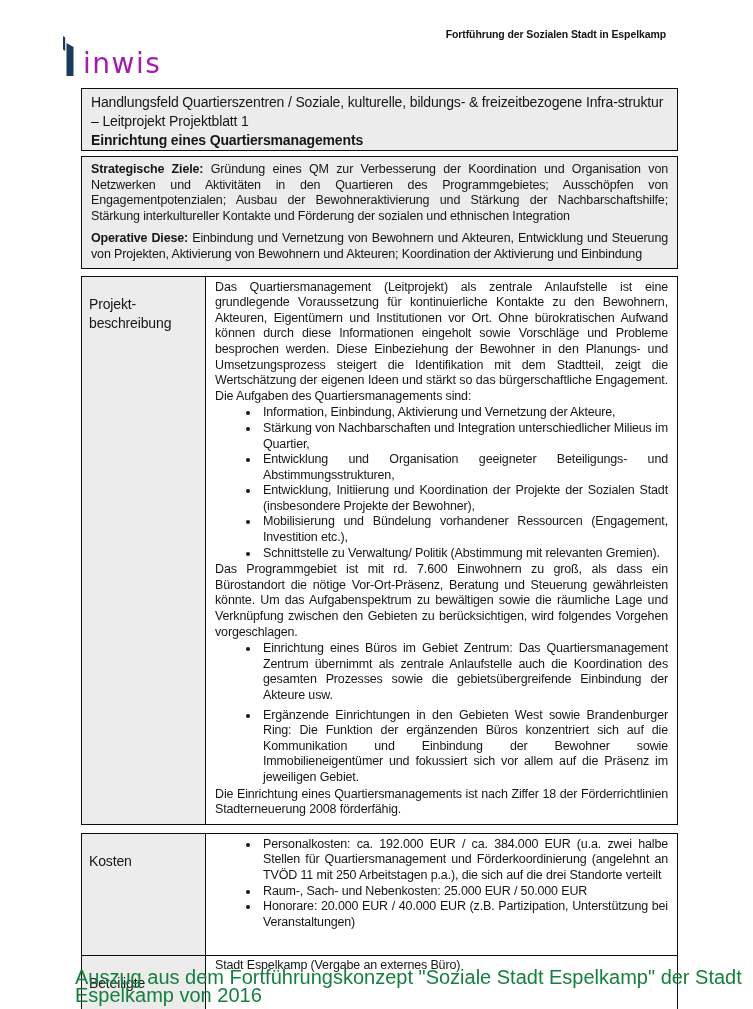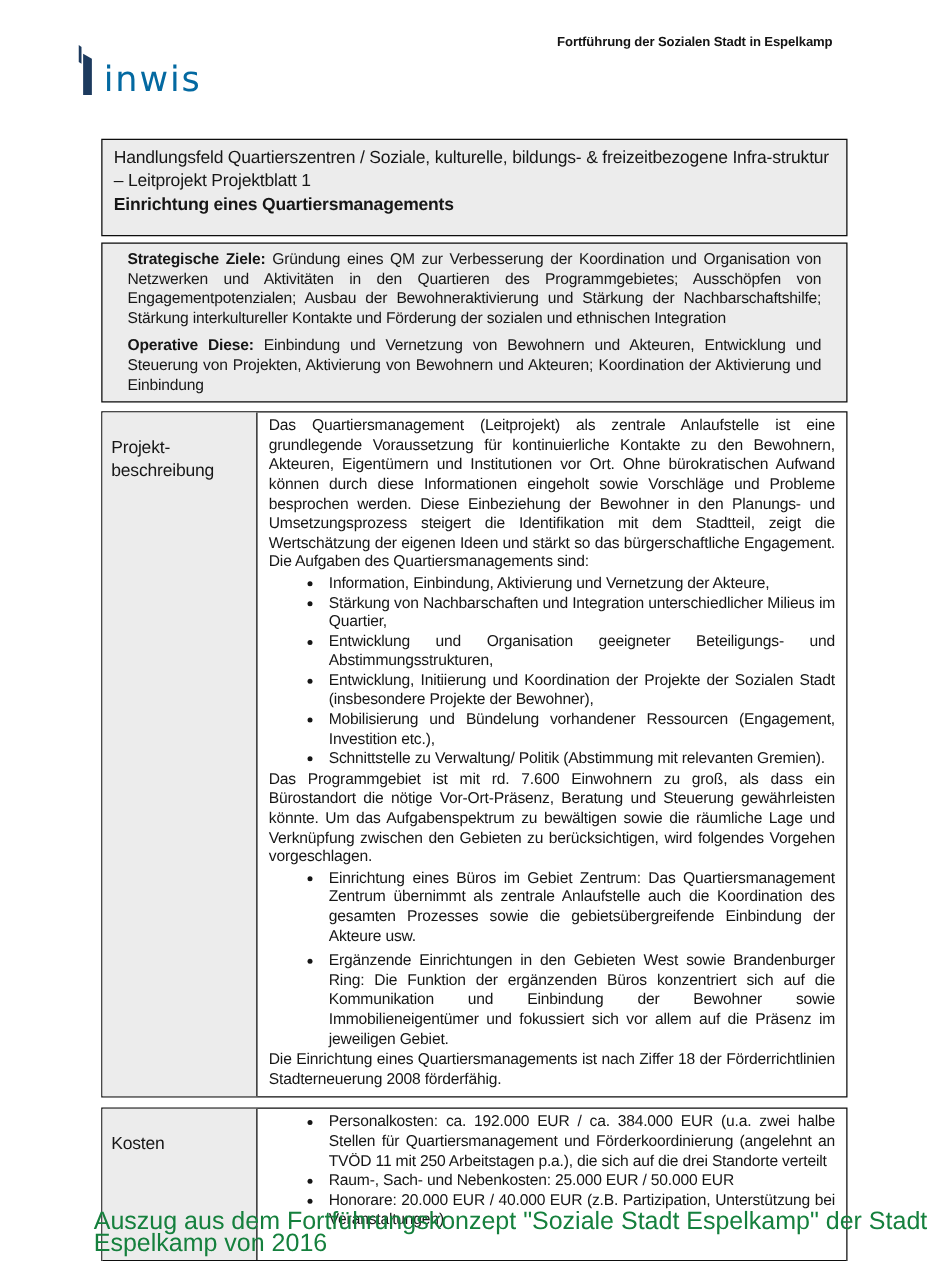--- a/index.html
+++ b/index.html
@@ -7,40 +7,40 @@
     width:753px;height:1009px;background:#ffffff;position:relative;
     font-family:"Liberation Sans",sans-serif;color:#111;
     -webkit-font-smoothing:antialiased;
   }
   .page{position:absolute;inset:0;overflow:hidden;}
 
   
   .logo{position:absolute;left:61px;top:36px;display:flex;align-items:flex-end;gap:7px;}
   .logo svg{display:block;}
   .logo-text{
-    color:#0369a1;font-size:28px;line-height:0.85;letter-spacing:1.5px;
+    color:#a21caf;font-size:28px;line-height:0.85;letter-spacing:1.5px;
     font-family:"DejaVu Sans",sans-serif;font-weight:400;
   }
   .header-right{
     position:absolute;top:28px;right:87px;
     font-size:10.5px;font-weight:700;color:#141414;letter-spacing:-0.1px;
   }
 
   
   .content{
     position:absolute;left:81px;top:88px;width:597px;
     font-size:12.5px;letter-spacing:-0.15px;color:#161616;
   }
   .block{border:1.5px solid #0d0d0d;box-sizing:border-box;}
   .graybg{background:#ececec;}
 
-  .title-block{padding:4px 9px 15px;font-size:14px;line-height:19px;margin-bottom:5px;min-height:63px;margin-top:23px;}
+  .title-block{padding:4px 9px 0;font-size:14px;line-height:19px;margin-bottom:5px;min-height:63px;}
   .title-block .t-bold{font-weight:700;}
 
-  .goals-block{padding:5px 20px;line-height:15.6px;text-align:justify;margin-bottom:7px;min-height:102px;}
+  .goals-block{padding:5px 9px;line-height:15.6px;text-align:justify;margin-bottom:7px;min-height:102px;}
   .goals-block p{margin:0 0 7px 0;}
   .goals-block p:last-child{margin-bottom:0;}
   .goals-block b{letter-spacing:-0.15px;}
 
   .desc-table{display:flex;margin-bottom:8px;min-height:507px;background:#fff;}
   .row-label{
     width:124px;flex:0 0 124px;background:#ececec;border-right:1.5px solid #0d0d0d;
     padding:18px 7px;font-size:14px;line-height:19px;box-sizing:border-box;
   }
   .desc-body{flex:1;padding:3px 9px 6px;line-height:15.6px;text-align:justify;box-sizing:border-box;}

